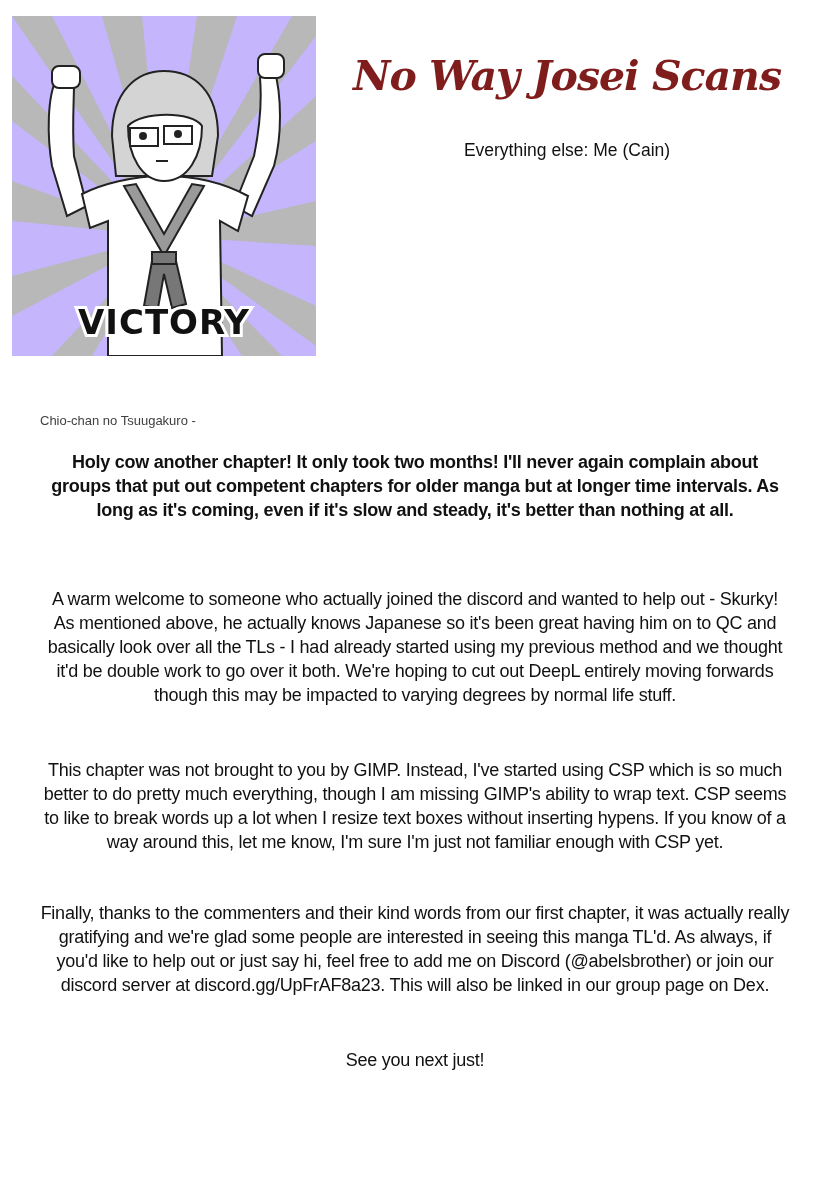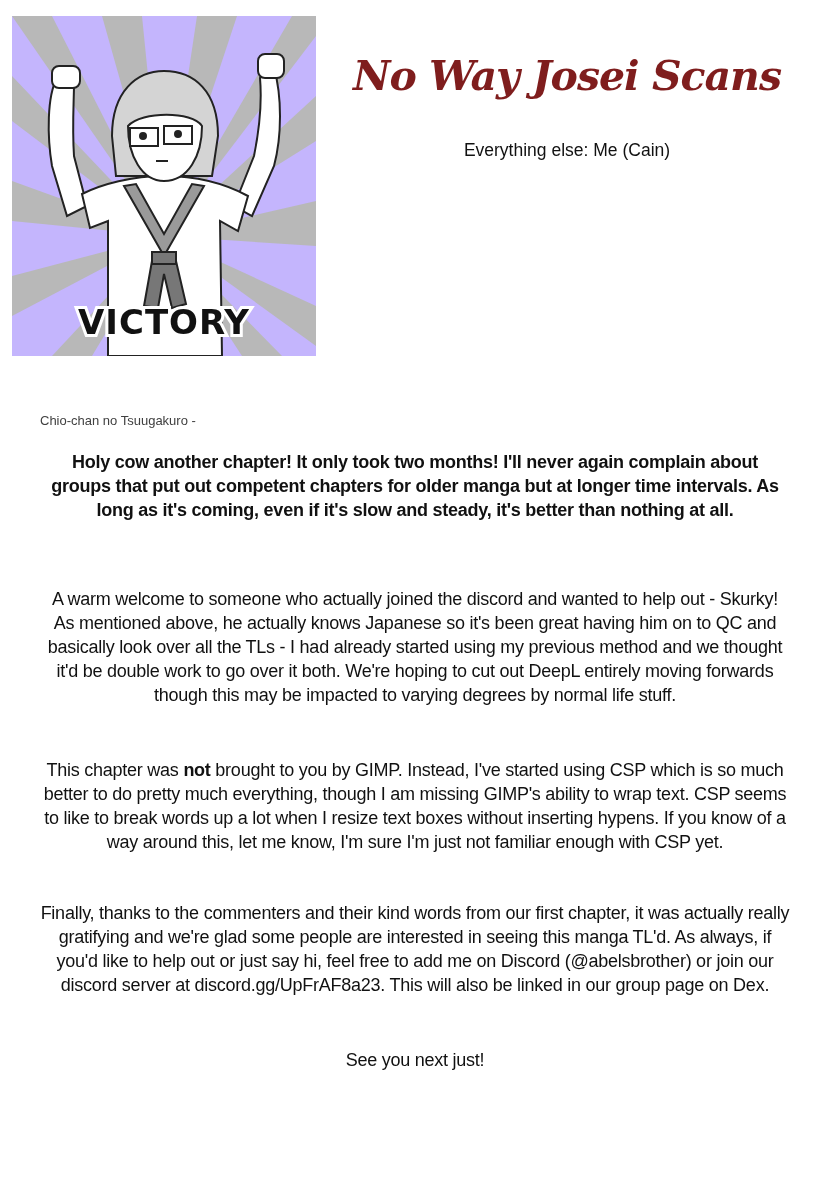--- a/index.html
+++ b/index.html
@@ -77,21 +77,21 @@
       color: #111111;
     }
     .main-text p {
       margin: 0;
     }
     .p1 { position: absolute; top: 0; left: 0; width: 100%; font-weight: bold; }
     .p2 { position: absolute; top: 137px; left: 0; width: 100%; }
     .p3 { position: absolute; top: 308px; left: 0; width: 100%; }
     .p4 { position: absolute; top: 451px; left: 0; width: 100%; }
     .p5 { position: absolute; top: 594px; left: 0; width: 100%; }
-    b { font-weight: bold; }
+    b { font-weight: normal; }
   </style>
 </head>
 <body>
 
 <div class="illustration">
   <svg viewBox="0 0 304 340" xmlns="http://www.w3.org/2000/svg">
 
     <g fill="#b8b8b8">
       <polygon points="152,220 0,0 40,0"></polygon>
       <polygon points="152,220 90,0 130,0"></polygon>

